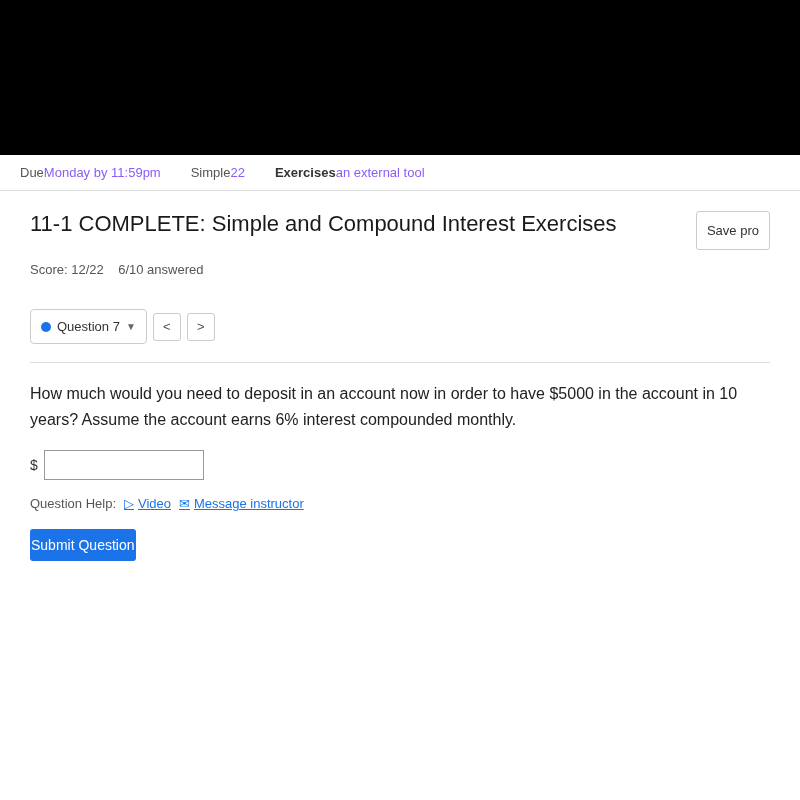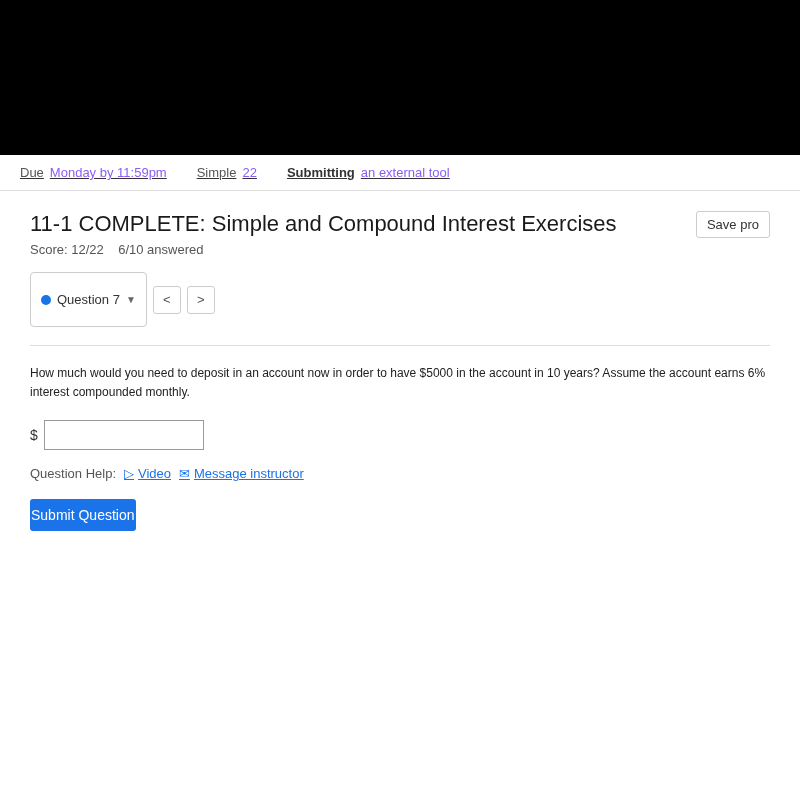--- a/index.html
+++ b/index.html
@@ -35,22 +35,21 @@
       color: #333;
       display: flex;
       align-items: center;
       gap: 30px;
       background: #fff;
     }
 
     .meta-bar .meta-item {
       display: flex;
       align-items: center;
-      gap: 6px;
-      text-decoration: underline;
+      gap: 0;
     }
 
     .meta-bar .meta-label {
       font-weight: normal;
       color: #555;
     }
 
     .meta-bar .meta-value {
       color: #8b5cf6;
     }
@@ -61,60 +60,60 @@
     }
 
     .content-area {
       padding: 20px 30px;
     }
 
     .assignment-header {
       display: flex;
       align-items: flex-start;
       justify-content: space-between;
-      margin-bottom: 4px;
+      margin-bottom: 12px;
     }
 
     .assignment-title {
       font-size: 22px;
       font-weight: 500;
       color: #1a1a1a;
     }
 
     .save-pro-btn {
       background: #fff;
       border: 1px solid #ccc;
-      padding: 5px 10px;
+      padding: 11px 10px;
       font-size: 13px;
       cursor: pointer;
       color: #333;
       border-radius: 3px;
       white-space: nowrap;
     }
 
     .score-line {
       font-size: 13px;
       color: #555;
-      margin-bottom: 15px;
+      margin-bottom: 32px;
     }
 
     .question-nav {
       display: flex;
       align-items: center;
       gap: 6px;
       margin-bottom: 18px;
     }
 
     .question-dropdown {
       display: flex;
       align-items: center;
       gap: 6px;
       border: 1px solid #ccc;
       border-radius: 4px;
-      padding: 19px 10px;
+      padding: 9px 10px;
       background: #fff;
       cursor: pointer;
       font-size: 13px;
       color: #333;
     }
 
     .question-dot {
       width: 10px;
       height: 10px;
       background: #1a73e8;
@@ -141,21 +140,21 @@
       color: #666;
     }
 
     .divider-line {
       border: none;
       border-top: 1px solid #ddd;
       margin-bottom: 18px;
     }
 
     .question-text {
-      font-size: 12px;
+      font-size: 16px;
       color: #222;
       line-height: 1.6;
       margin-bottom: 18px;
     }
 
     .answer-row {
       display: flex;
       align-items: center;
       gap: 6px;
       margin-bottom: 16px;
@@ -217,21 +216,21 @@
   <div class="meta-bar">
     <div class="meta-item">
       <span class="meta-label">Due</span>
       <span class="meta-value">Monday by 11:59pm</span>
     </div>
     <div class="meta-item">
       <span class="meta-label">Simple</span>
       <span class="meta-value">22</span>
     </div>
     <div class="meta-item">
-      <span class="meta-bold">Submitting</span>
+      <span class="meta-bold">Exercises</span>
       <span class="meta-value">an external tool</span>
     </div>
   </div>
 
   <div class="content-area">
 
     
     <div class="assignment-header">
       <h1 class="assignment-title">11-1 COMPLETE: Simple and Compound Interest Exercises</h1>
       <button class="save-pro-btn">Save pro</button>

